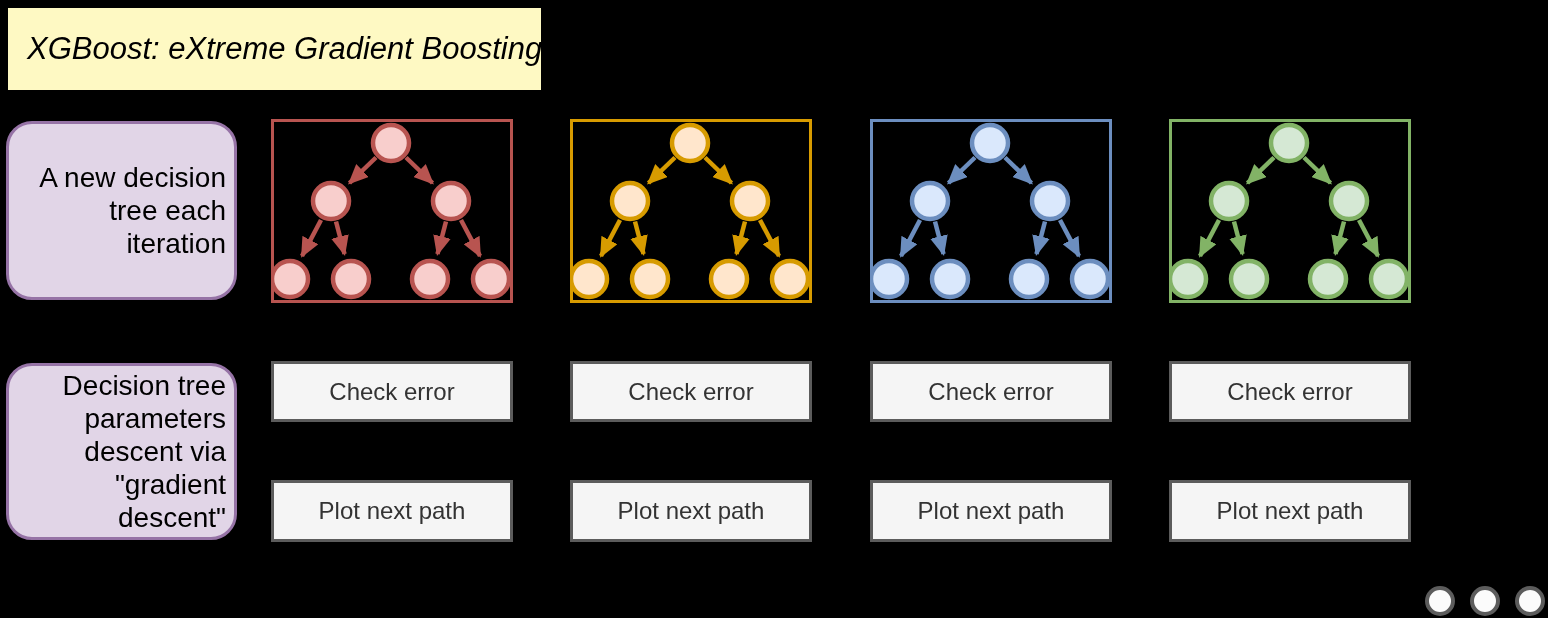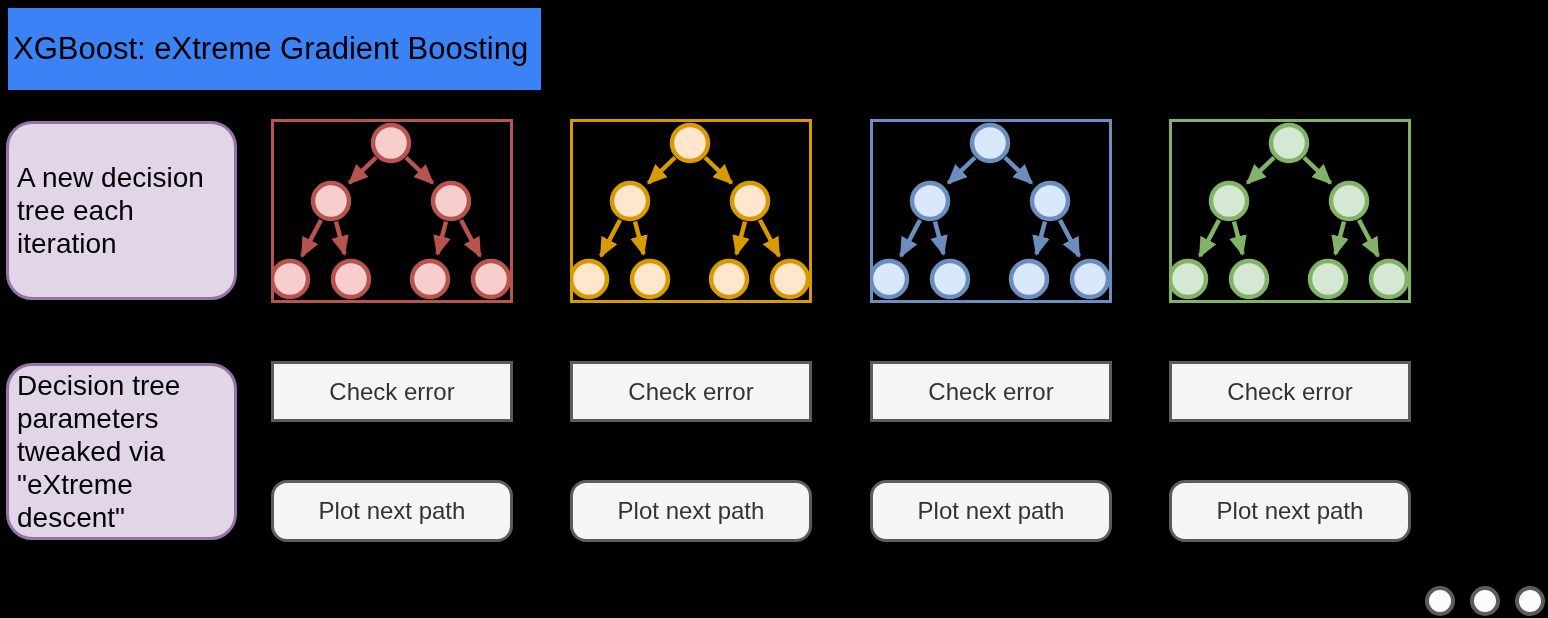--- a/index.html
+++ b/index.html
@@ -2,60 +2,61 @@
 <html><head>
 <meta charset="utf-8">
 <style>
   html,body{margin:0;padding:0;background:#000;}
   #stage{
     position:relative;width:1548px;height:618px;background:#000;
     overflow:hidden;font-family:"Liberation Sans",sans-serif;
   }
   .title-box{
     position:absolute;left:8px;top:8px;width:533px;height:82px;
-    background:#3b82f6;color:#000;font-size:31px;
-    display:flex;align-items:center;padding-left:5px;box-sizing:border-box;
+    background:#fef9c3;color:#000;font-size:31px;
+    display:flex;align-items:center;padding-left:19px;box-sizing:border-box;
     white-space:nowrap;
+    font-style:italic;
   }
   .note{
     position:absolute;left:6px;width:231px;box-sizing:border-box;
     background:#E1D5E7;border:3px solid #9673A6;border-radius:26px;
-    color:#000;font-size:28px;line-height:1.18;text-align:left;
+    color:#000;font-size:28px;line-height:1.18;text-align:right;
     display:flex;align-items:center;justify-content:center;padding:16px 8px;
   }
   #note1{top:121px;height:179px;}
   #note2{top:363px;height:177px;}
   .tree-panel{position:absolute;top:119px;width:242px;height:184px;}
   .action-box{
     position:absolute;width:242px;box-sizing:border-box;
     background:#F5F5F5;border:3px solid #5C5C5C;color:#333;
     font-size:24px;display:flex;align-items:center;justify-content:center;
     white-space:nowrap;
   }
   .action-box.check{top:361px;height:61px;}
-  .action-box.plot{top:480px;height:62px;border-radius:16px;}
+  .action-box.plot{top:480px;height:62px;}
   .dot{
     position:absolute;top:586px;width:22px;height:22px;border-radius:50%;
     background:#FBFBFB;border:4px solid #5C5C5C;
   }
 </style>
 </head>
 <body>
 
 <div id="stage">
   <div class="title-box">
     <span>XGBoost: eXtreme Gradient Boosting</span>
   </div>
 
   <div class="note" id="note1">
     <span>A new decision tree each iteration</span>
   </div>
 
   <div class="note" id="note2">
-    <span>Decision tree parameters tweaked via "eXtreme descent"</span>
+    <span>Decision tree parameters descent via "gradient descent"</span>
   </div>
 
   <div id="columns">
       <div class="tree-panel" style="left: 271px;"><svg viewBox="0 0 242 184" width="242" height="184">
           <defs>
             <marker id="arrow-0" viewBox="0 0 20 18" refX="18" refY="9" markerWidth="20" markerHeight="18" markerUnits="userSpaceOnUse" orient="auto">
               <path d="M0,0 L20,9 L0,18 Z" fill="#B85450"></path>
             </marker>
           </defs>
           <rect x="1.5" y="1.5" width="239" height="181" fill="none" stroke="#B85450" stroke-width="3"></rect>

